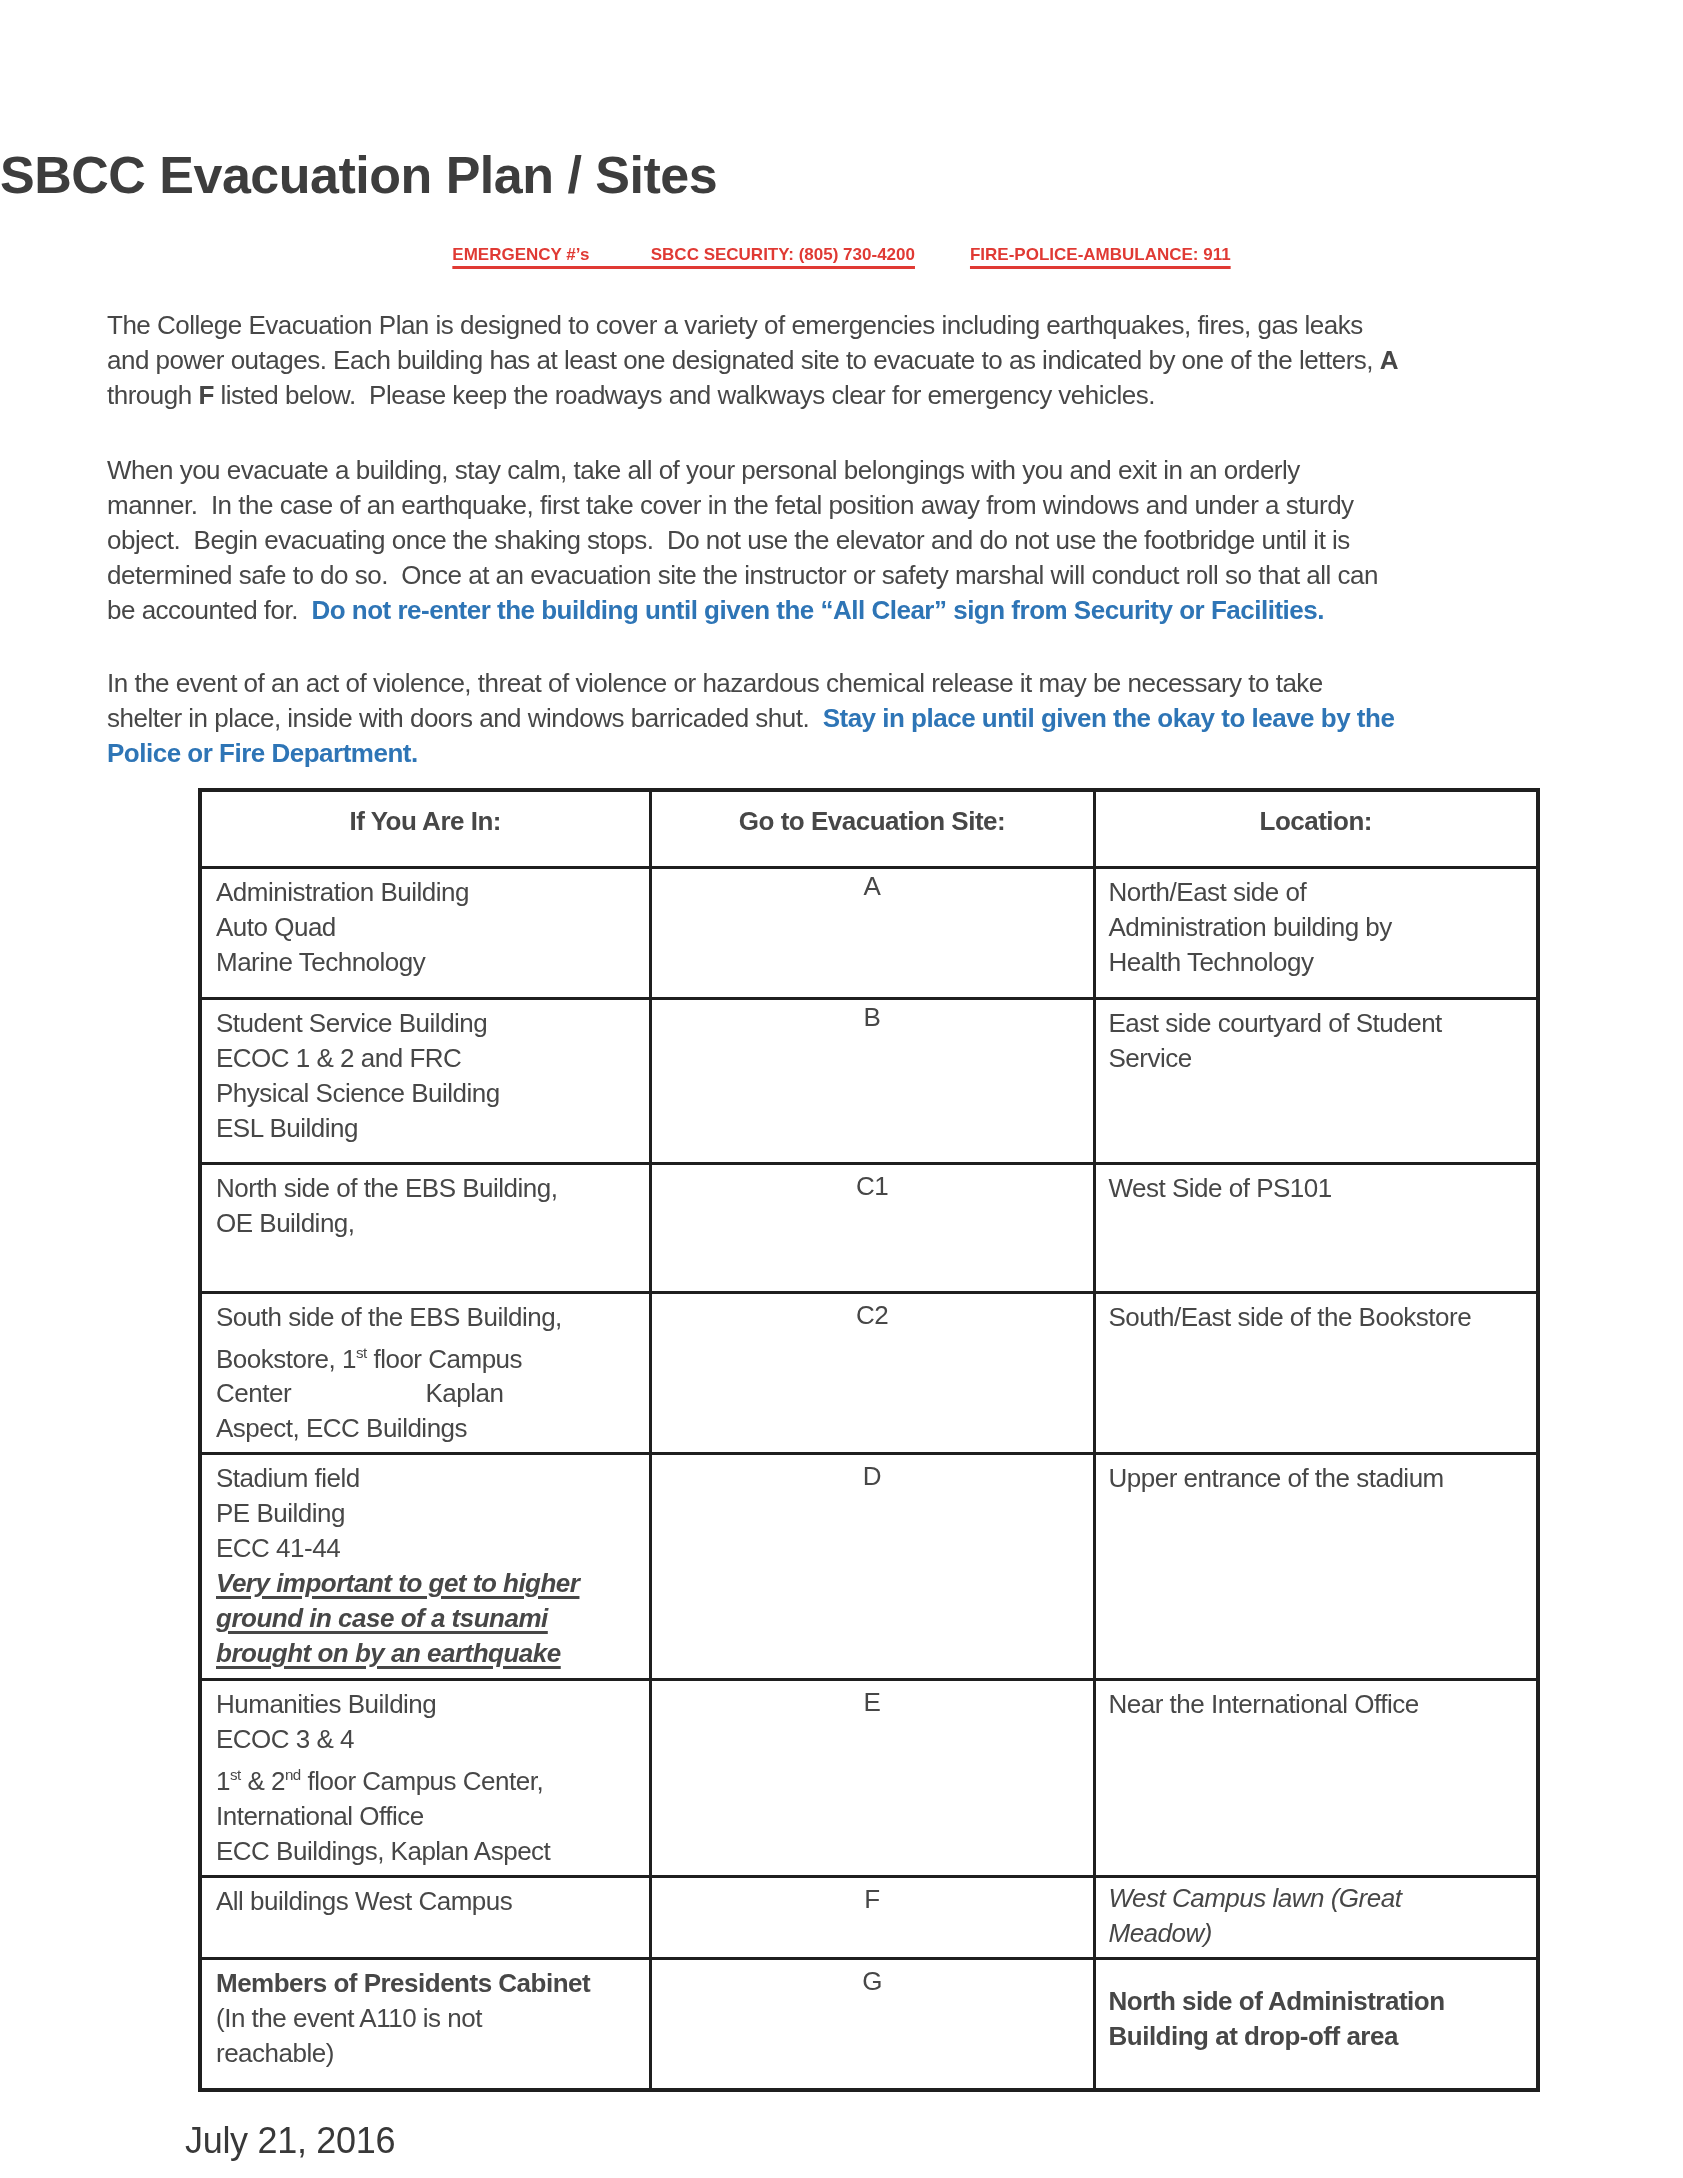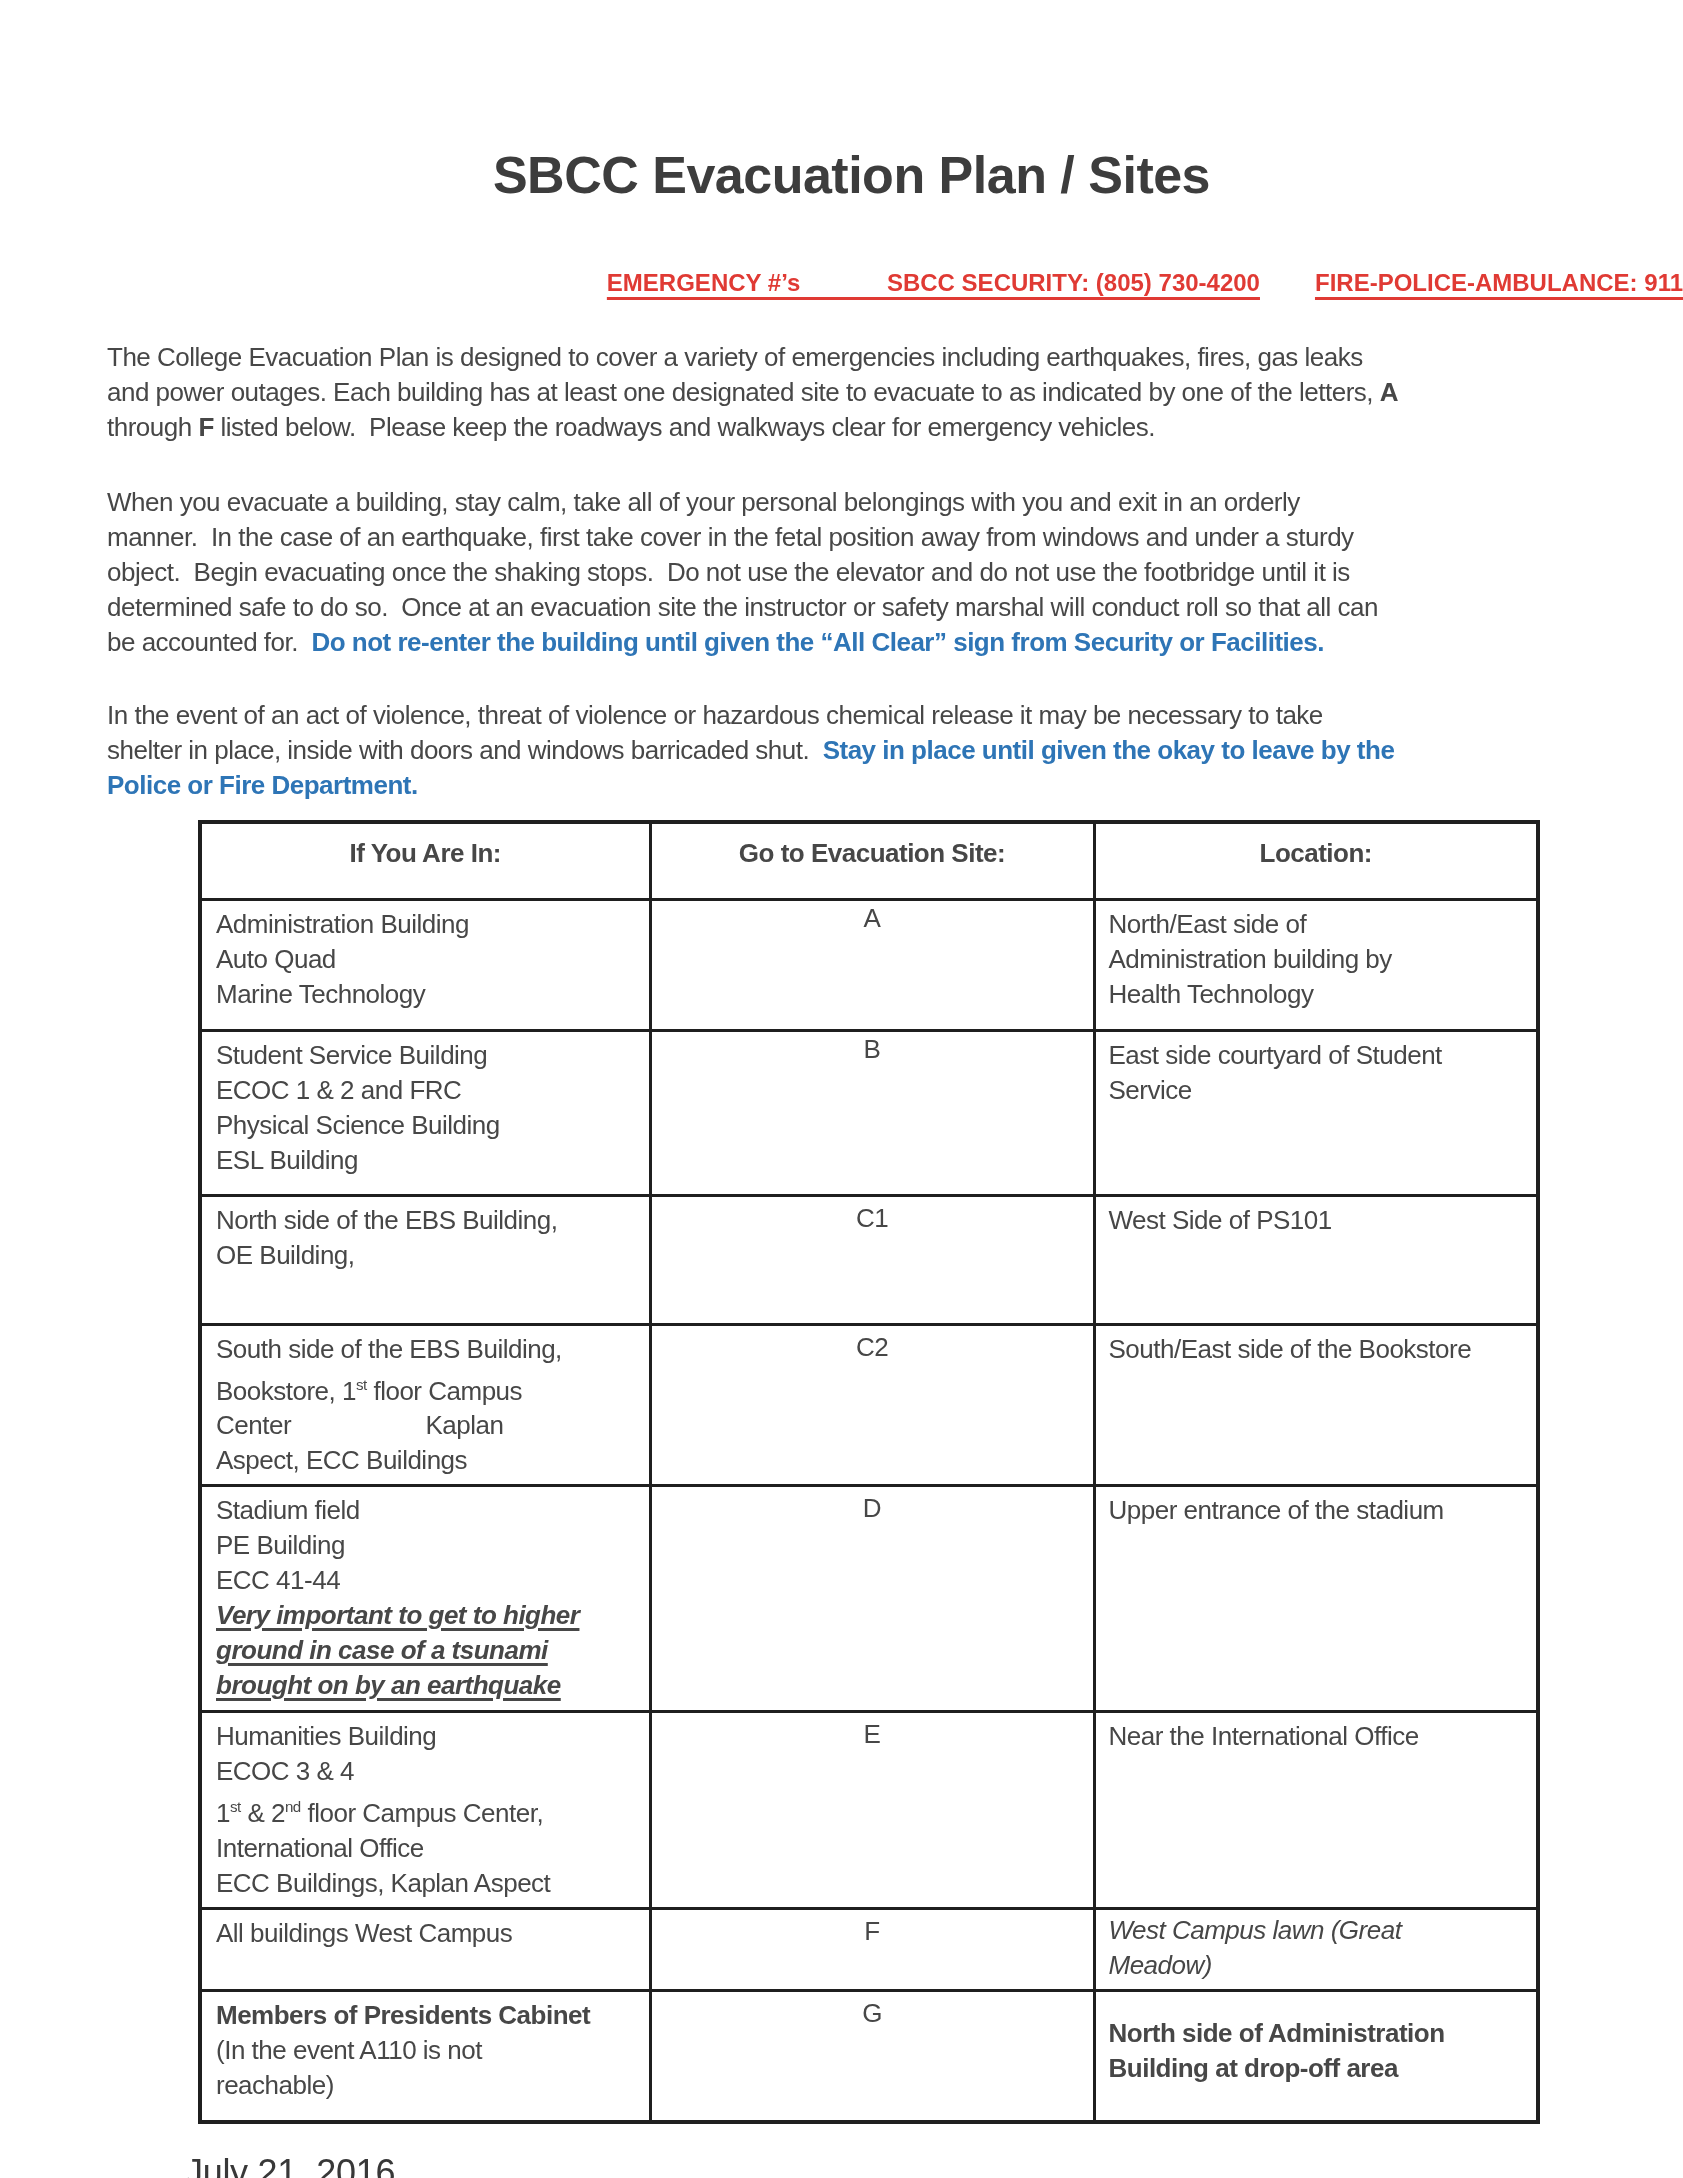--- a/index.html
+++ b/index.html
@@ -14,32 +14,30 @@
     width:1683px;height:2178px;
     font-family:"Liberation Sans","DejaVu Sans",sans-serif;
     color:var(--text);
     position:relative;
     overflow:hidden;
   }
   .page{width:1683px;height:2178px;background:#fff;}
 
   .doc-title{
     margin:149px auto 0;
-    text-align:center;
     font-size:52px;font-weight:700;
     letter-spacing:-0.5px;
     line-height:1;
     color:#3d3d3d;
-    padding-left:20px;
   }
 
   .emergency-line{
-    margin-top:68px;
-    text-align:right;
-    font-size:24px;font-weight:700;
+    margin-top:44px;
+    text-align:center;
+    font-size:17px;font-weight:700;
     color:var(--red);
     white-space:pre;
   }
   .emergency-line .u{
     text-decoration:underline;
     text-decoration-thickness:2.5px;
     text-underline-offset:6px;
   }
   .emergency-line .gap{display:inline-block;width:55px;}
 

